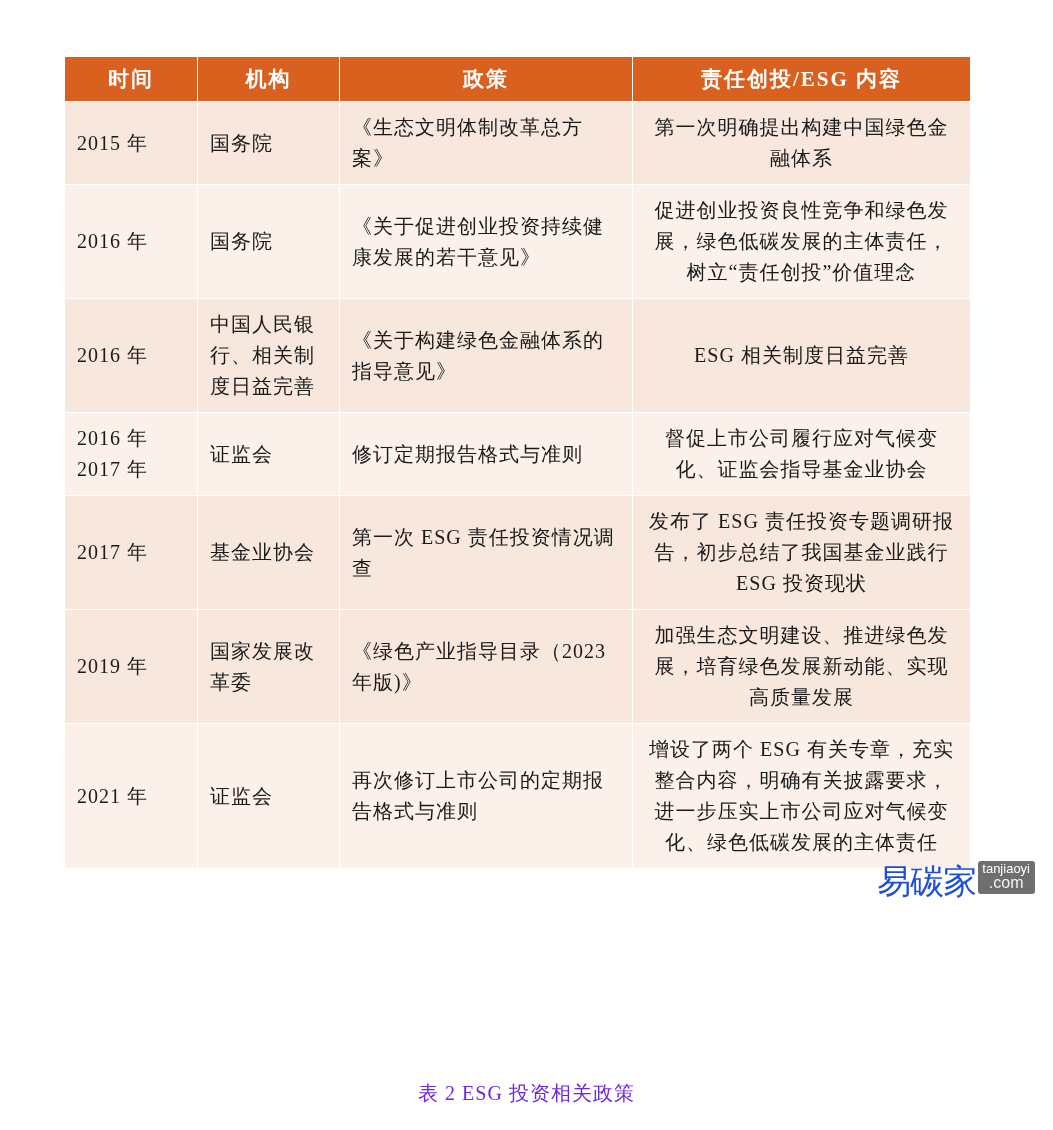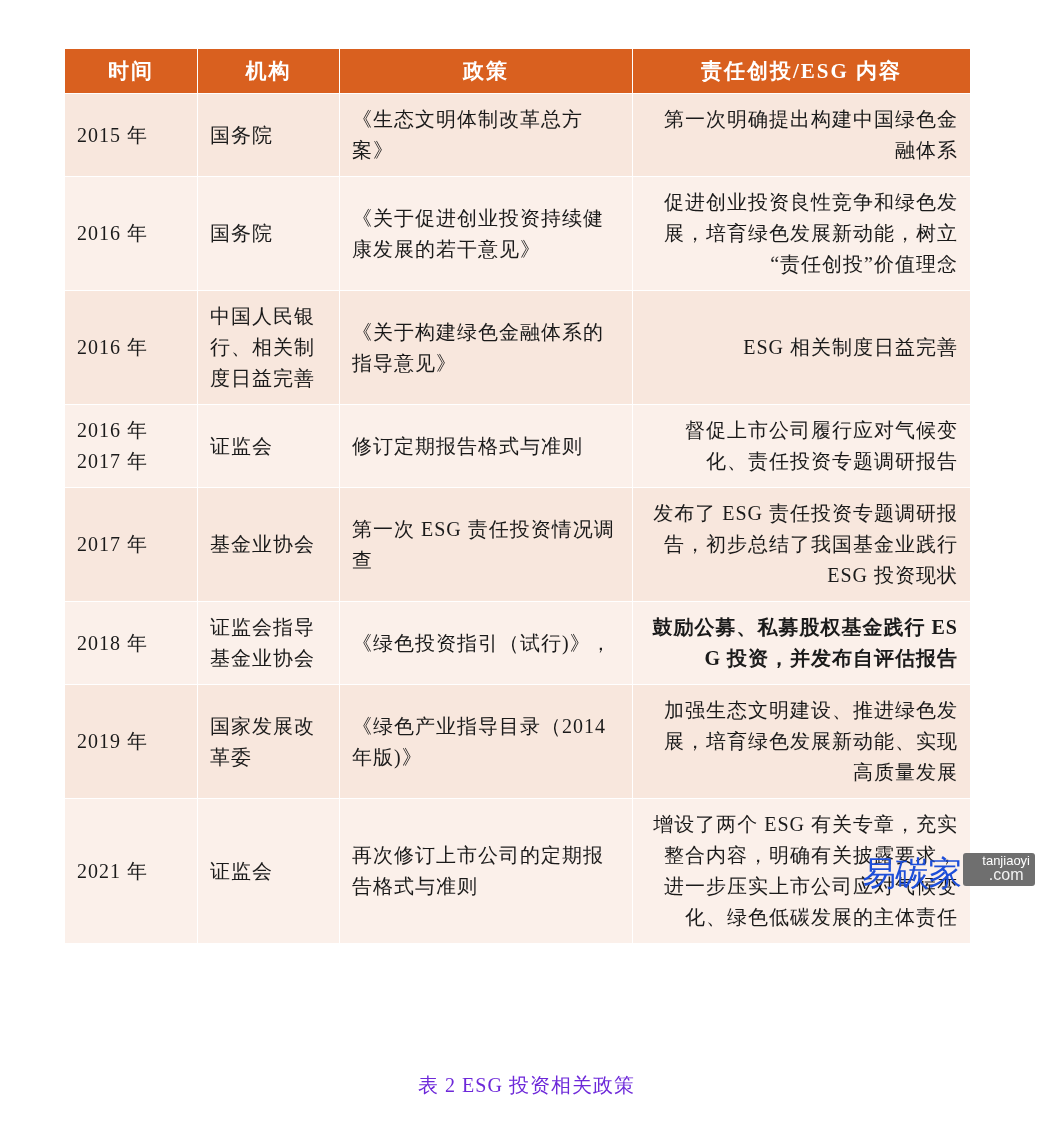--- a/index.html
+++ b/index.html
@@ -11,21 +11,21 @@
     width: 1053px;
     height: 1130px;
     font-family: "Liberation Serif", "DejaVu Serif", serif;
     color: #1a1a1a;
     position: relative;
     overflow: hidden;
   }
   .page {
     position: absolute;
     left: 0;
-    top: 4px;
+    top: 12px;
     width: 1053px;
     height: 894px;
   }
   table.policy-table {
     position: absolute;
     left: 64px;
     top: 44px;
     width: 906px;
     border-collapse: collapse;
     table-layout: fixed;
@@ -54,21 +54,21 @@
     vertical-align: middle;
     letter-spacing: 1px;
     word-break: break-all;
   }
   tbody tr.row-odd td  { background: #f8e7dd; }
   tbody tr.row-even td { background: #fbf0ea; }
 
   td.col-time   { text-align: left;  white-space: pre-line; }
   td.col-org    { text-align: left; }
   td.col-policy { text-align: left; }
-  td.col-esg    { text-align: right; }
+  td.col-esg    { text-align: center; }
 
   td.bold-cell { font-weight: bold; }
 
   .caption {
     position: absolute;
     left: 0;
     top: 1068px;
     width: 1053px;
     text-align: center;
     font-size: 20px;
@@ -91,21 +91,21 @@
     font-size: 34px;
     color: #1d4ed8;
     letter-spacing: -1px;
     line-height: 1;
   }
   .watermark .wm-sub {
     background: #6f6f6f;
     color: #ffffff;
     font-family: "Liberation Sans", sans-serif;
     font-size: 13px;
-    padding: 1px 5px 2px 19px;
+    padding: 1px 5px 2px 4px;
     border-radius: 3px;
     line-height: 1.1;
     position: relative;
     top: -4px;
   }
   .watermark .wm-sub .dotcom {
     display: block;
     font-size: 16px;
     text-align: center;
     color: #f2f2f2;
@@ -136,51 +136,45 @@
       <tr class="row-odd">
         <td class="col-time">2015 年</td>
         <td class="col-org">国务院</td>
         <td class="col-policy">《生态文明体制改革总方案》</td>
         <td class="col-esg">第一次明确提出构建中国绿色金融体系</td>
       </tr>
       <tr class="row-even">
         <td class="col-time">2016 年</td>
         <td class="col-org">国务院</td>
         <td class="col-policy">《关于促进创业投资持续健康发展的若干意见》</td>
-        <td class="col-esg">促进创业投资良性竞争和绿色发展，培育绿色发展新动能，树立“责任创投”价值理念</td>
+        <td class="col-esg">促进创业投资良性竞争和绿色发展，绿色低碳发展的主体责任，树立“责任创投”价值理念</td>
       </tr>
       <tr class="row-odd">
         <td class="col-time">2016 年</td>
         <td class="col-org">中国人民银行、相关制度日益完善</td>
         <td class="col-policy">《关于构建绿色金融体系的指导意见》</td>
         <td class="col-esg">ESG 相关制度日益完善</td>
       </tr>
       <tr class="row-even">
         <td class="col-time">2016 年
 2017 年</td>
         <td class="col-org">证监会</td>
         <td class="col-policy">修订定期报告格式与准则</td>
-        <td class="col-esg">督促上市公司履行应对气候变化、责任投资专题调研报告</td>
+        <td class="col-esg">督促上市公司履行应对气候变化、证监会指导基金业协会</td>
       </tr>
       <tr class="row-odd">
         <td class="col-time">2017 年</td>
         <td class="col-org">基金业协会</td>
         <td class="col-policy">第一次 ESG 责任投资情况调查</td>
         <td class="col-esg">发布了 ESG 责任投资专题调研报告，初步总结了我国基金业践行 ESG 投资现状</td>
       </tr>
-      <tr class="row-even">
-        <td class="col-time">2018 年</td>
-        <td class="col-org">证监会指导基金业协会</td>
-        <td class="col-policy">《绿色投资指引（试行)》，</td>
-        <td class="col-esg bold-cell">鼓励公募、私募股权基金践行 ESG 投资，并发布自评估报告</td>
-      </tr>
       <tr class="row-odd">
         <td class="col-time">2019 年</td>
         <td class="col-org">国家发展改革委</td>
-        <td class="col-policy">《绿色产业指导目录（2014 年版)》</td>
+        <td class="col-policy">《绿色产业指导目录（2023 年版)》</td>
         <td class="col-esg">加强生态文明建设、推进绿色发展，培育绿色发展新动能、实现高质量发展</td>
       </tr>
       <tr class="row-even">
         <td class="col-time">2021 年</td>
         <td class="col-org">证监会</td>
         <td class="col-policy">再次修订上市公司的定期报告格式与准则</td>
         <td class="col-esg">增设了两个 ESG 有关专章，充实整合内容，明确有关披露要求，进一步压实上市公司应对气候变化、绿色低碳发展的主体责任</td>
       </tr>
     </tbody>
   </table>

